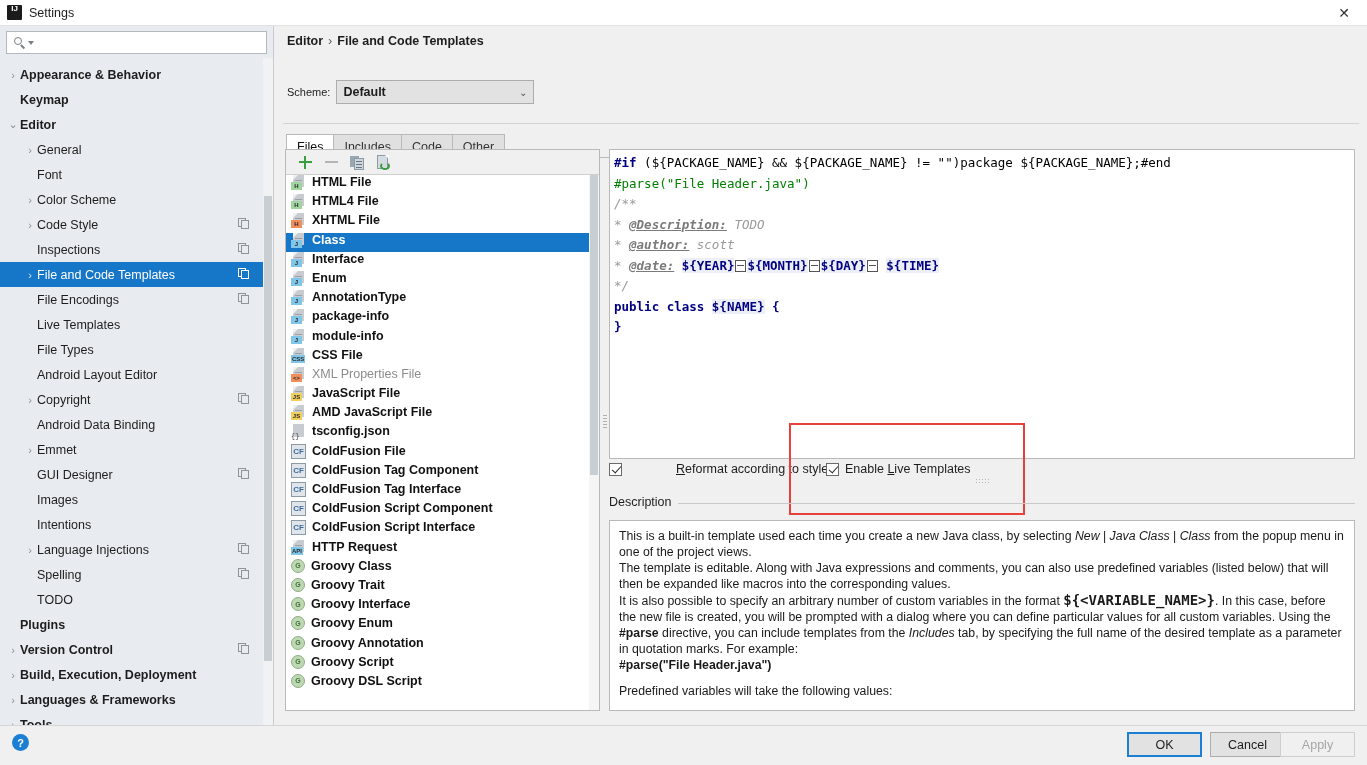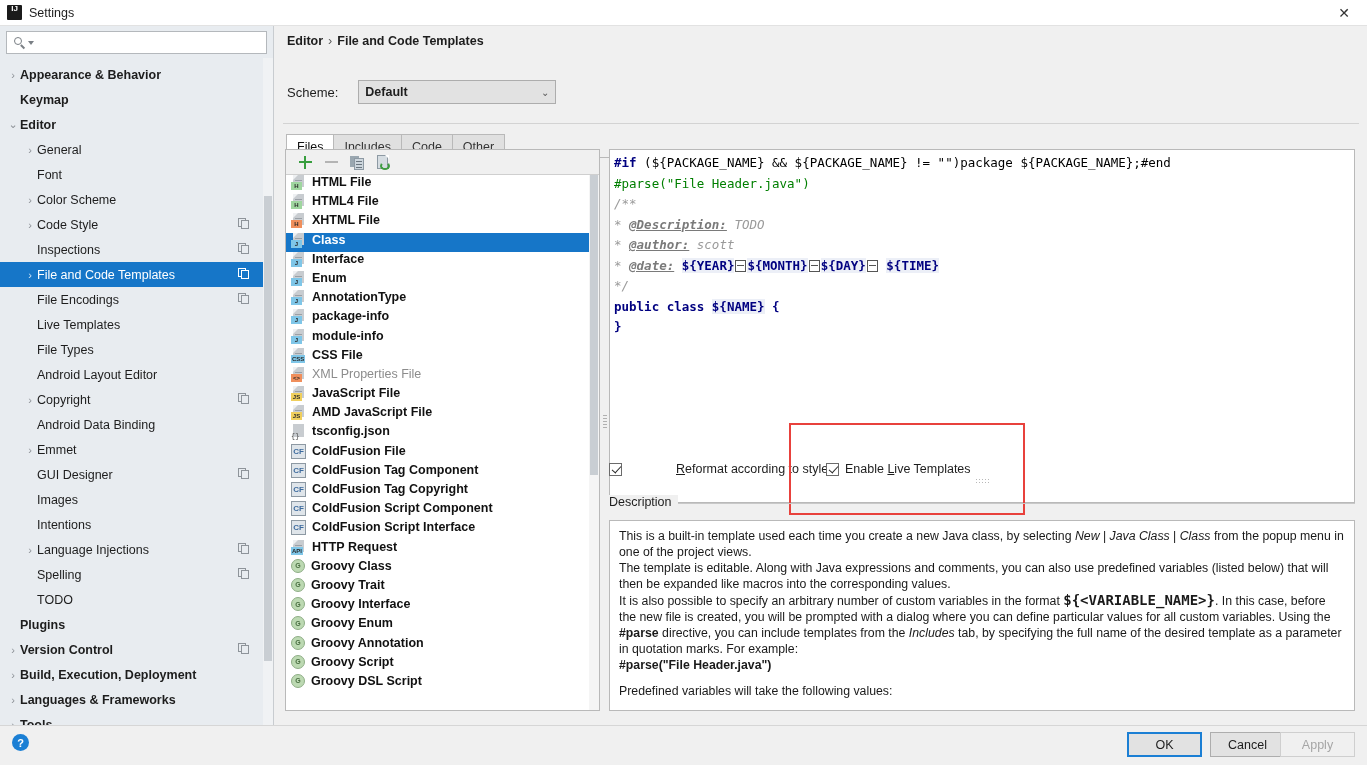--- a/index.html
+++ b/index.html
@@ -116,21 +116,21 @@
     background: #f0f0f0;
   }
   .breadcrumb {
     position: absolute; left: 12px; top: 8px; font-size: 12.5px; font-weight: bold;
   }
   .breadcrumb .sep { font-weight: normal; color: #555; margin: 0 5px; }
 
   .scheme-row {
     position: absolute; left: 12px; top: 54px; display: flex; align-items: center;
   }
-  .scheme-label { font-size: 13px; margin-right: 20px; }
+  .scheme-label { font-size: 11px; margin-right: 6px; }
   .scheme-select {
     width: 198px; height: 24px; background: #e2e2e2; border: 1px solid #adadad;
     display: flex; align-items: center; padding: 0 6px;
     font-weight: bold; font-size: 12.5px; justify-content: space-between;
   }
   .chev { font-size: 10px; color: #5a5a5a; font-weight: normal; }
 
   .hr-line {
     position: absolute; left: 8px; right: 8px; top: 97px; height: 1px; background: #d3d3d3;
   }
@@ -253,21 +253,21 @@
   
   .splitter {
     position: absolute; left: 601px; top: 149px; width: 9px; height: 320px;
   }
   .splitter .dots {
     position: absolute; left: 2px; top: 265px; width: 4px; height: 16px;
     background-image: radial-gradient(#b0b0b0 40%, transparent 41%);
     background-size: 2px 3px;
   }
   .editor-panel {
-    position: absolute; left: 609px; top: 149px; right: 12px; height: 354px;
+    position: absolute; left: 609px; top: 149px; right: 12px; height: 310px;
     background: #ffffff; border: 1px solid #b9b9b9;
     overflow: hidden;
   }
   .code {
     font-family: "DejaVu Sans Mono", "Liberation Mono", monospace;
     font-size: 12.5px; line-height: 20.5px; padding: 3px 0 0 4px;
     white-space: pre;
   }
   .kw { color: #000080; font-weight: bold; }
   .str { color: #007f00; }
@@ -704,21 +704,21 @@
         <div class="list-row">
           <span class="sqico">CF</span>
           <span class="row-label">ColdFusion File</span>
         </div>
         <div class="list-row">
           <span class="sqico">CF</span>
           <span class="row-label">ColdFusion Tag Component</span>
         </div>
         <div class="list-row">
           <span class="sqico">CF</span>
-          <span class="row-label">ColdFusion Tag Copyright</span>
+          <span class="row-label">ColdFusion Tag Interface</span>
         </div>
         <div class="list-row">
           <span class="sqico">CF</span>
           <span class="row-label">ColdFusion Script Component</span>
         </div>
         <div class="list-row">
           <span class="sqico">CF</span>
           <span class="row-label">ColdFusion Script Interface</span>
         </div>
         <div class="list-row">

